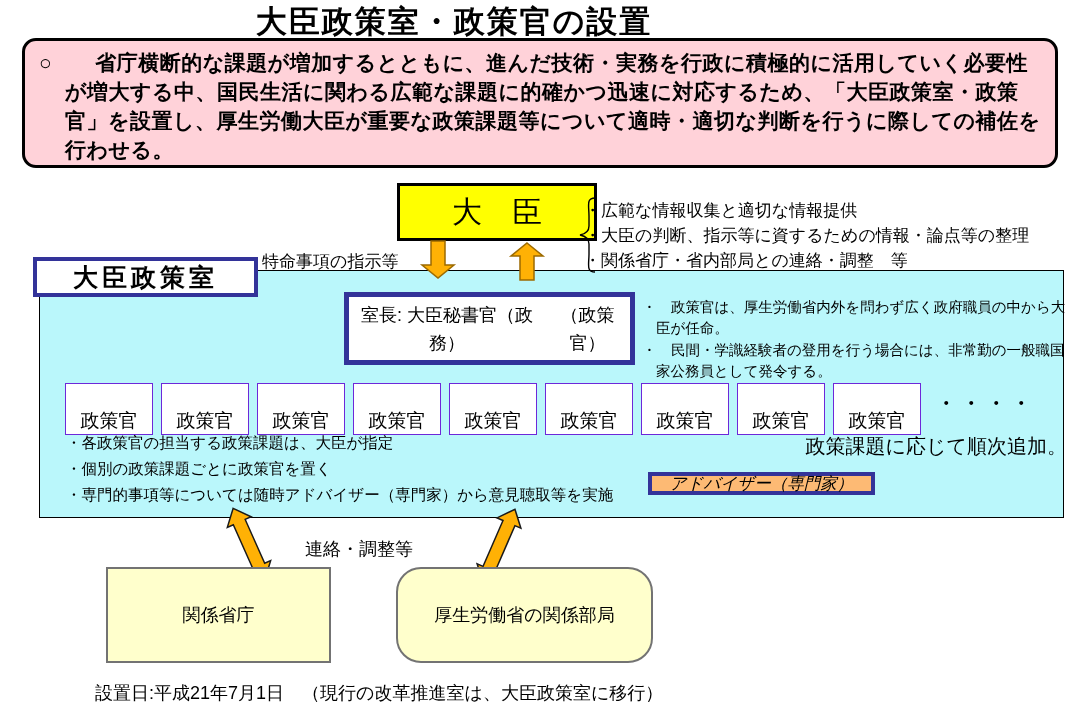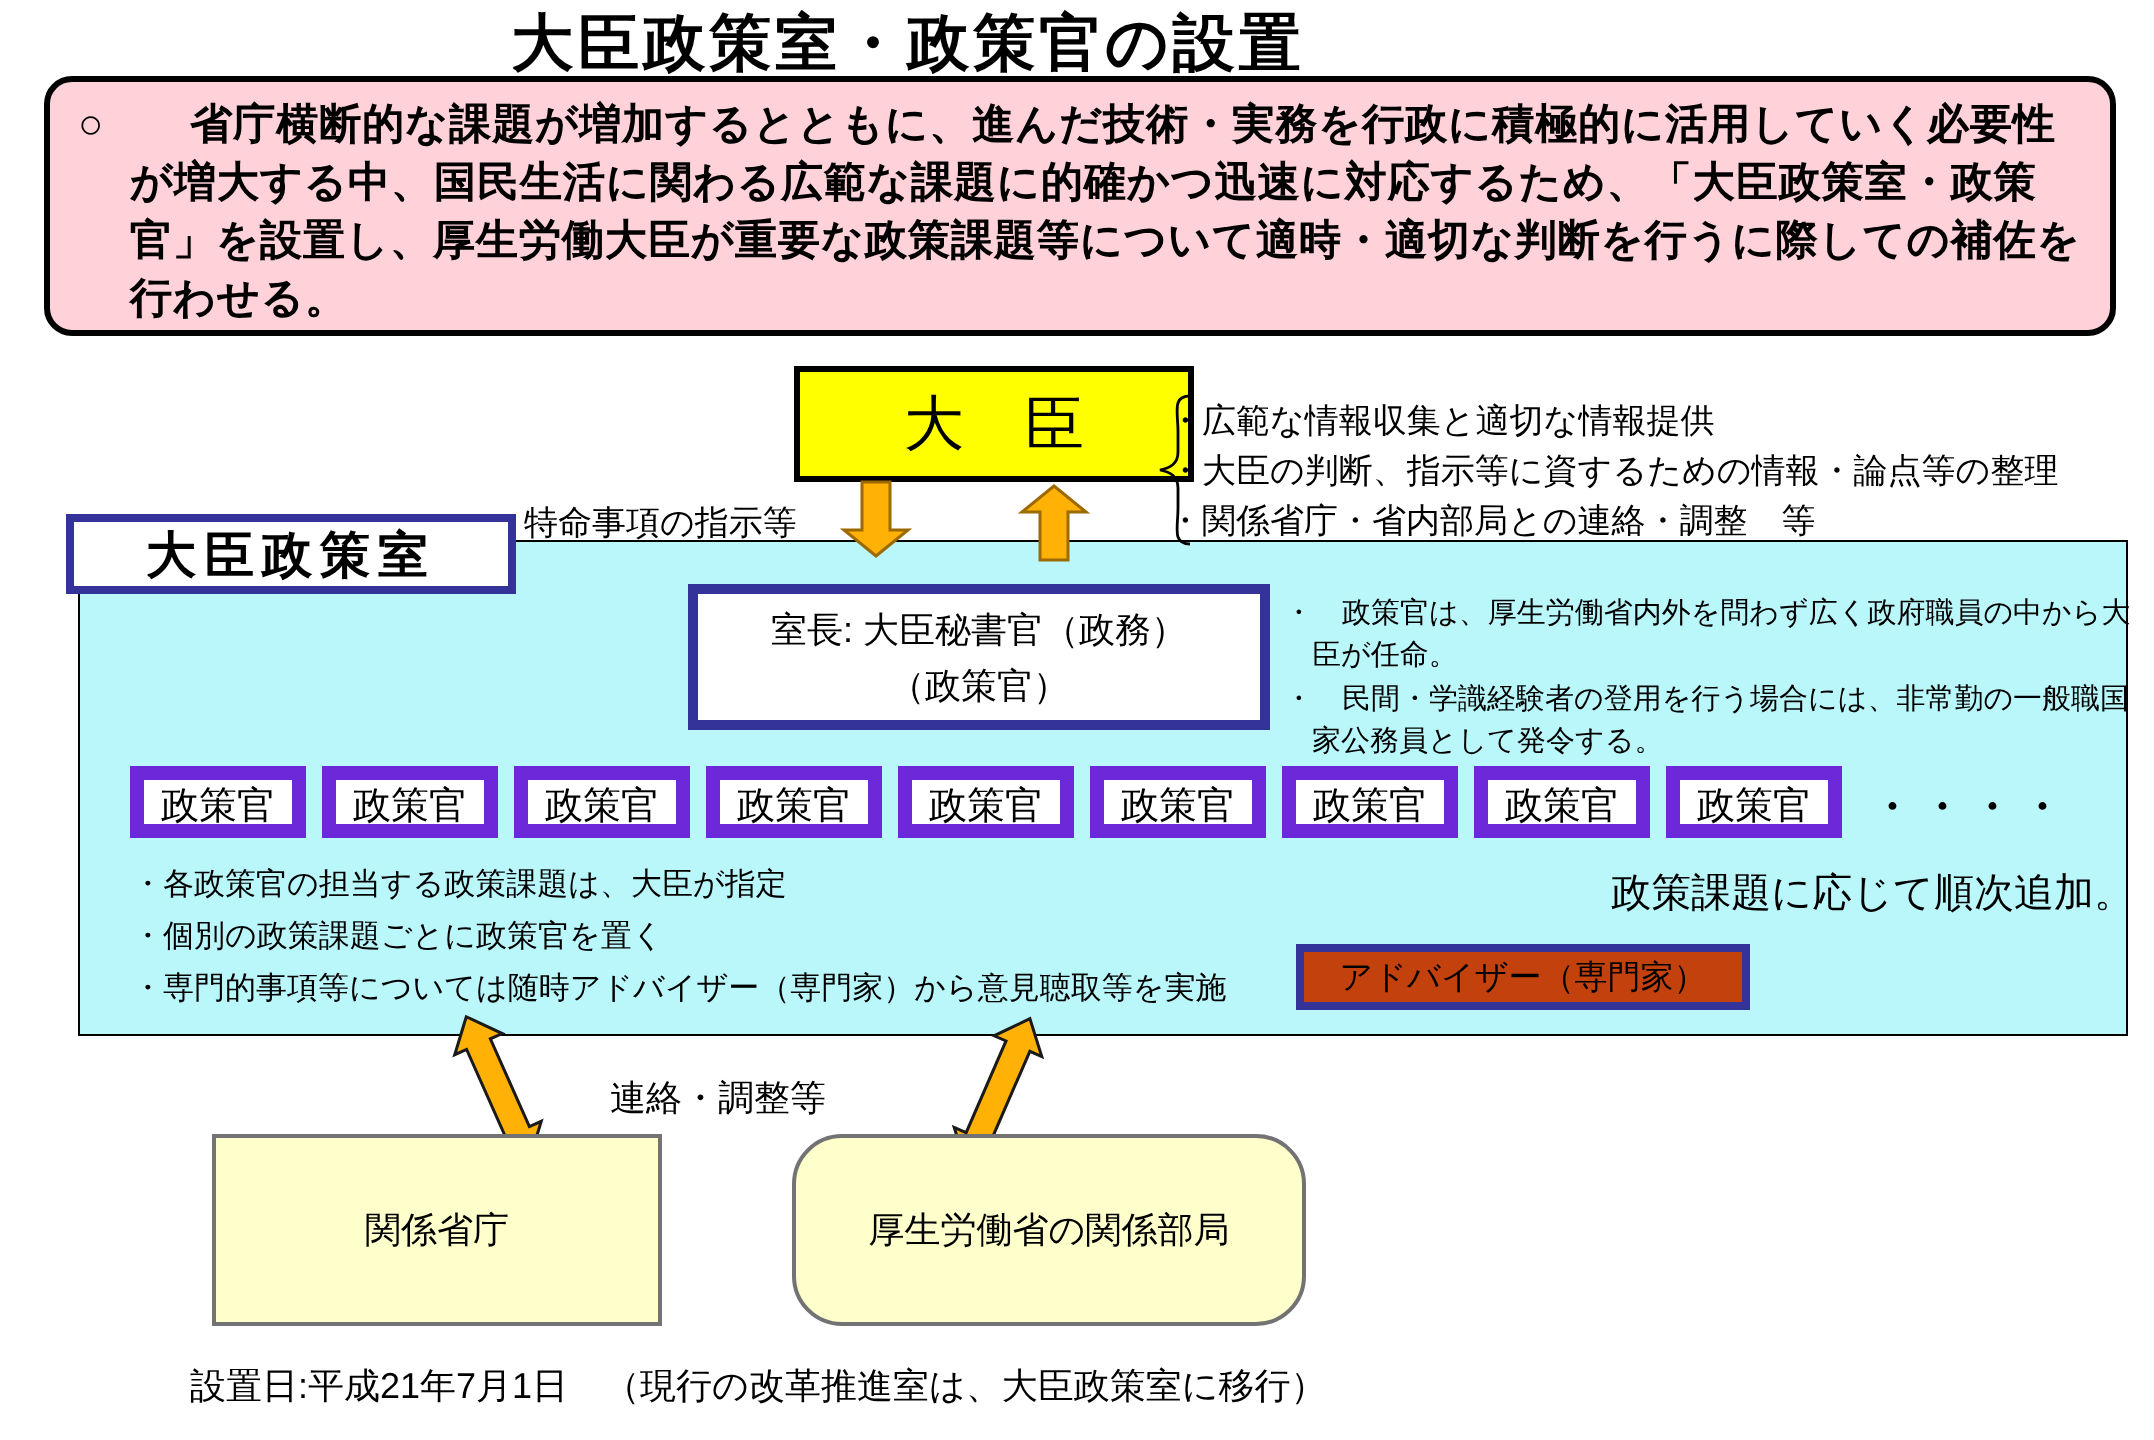--- a/index.html
+++ b/index.html
@@ -34,37 +34,37 @@
   }
   .room-label{
     position:absolute;left:33px;top:257px;width:225px;height:40px;box-sizing:border-box;
     background:#ffffff;border:4px solid #333399;
     display:flex;align-items:center;justify-content:center;
     font-size:25px;font-weight:700;letter-spacing:4px;
   }
   .chief-box{
     position:absolute;left:344px;top:292px;width:291px;height:73px;box-sizing:border-box;
     background:#ffffff;border:5px solid #333399;
-    display:flex;flex-direction:column;align-items:center;justify-content:center;
+    display:flex;flex-direction:row;align-items:center;justify-content:center;
     font-size:18px;line-height:28px;text-align:center;
   }
   .appointment-notes{position:absolute;left:642px;top:297px;width:432px;font-size:14.5px;line-height:20.5px;}
   .appointment-notes .note{padding-left:14px;text-indent:-14px;margin-bottom:2px;}
   .officer-row{position:absolute;left:65px;top:383px;display:flex;gap:8px;}
   .officer-box{
-    width:88px;height:36px;box-sizing:border-box;background:#ffffff;border:7px solid #6d28d9;
-    display:flex;align-items:flex-start;justify-content:center;font-size:19px;flex:0 0 auto;
+    width:88px;height:52px;box-sizing:border-box;background:#ffffff;border:1px solid #6d28d9;
+    display:flex;align-items:flex-end;justify-content:center;font-size:19px;flex:0 0 auto;
   }
   .dots{position:absolute;left:936px;top:390px;font-size:20px;font-weight:700;letter-spacing:5px;}
   .officer-notes{position:absolute;left:66px;top:430px;font-size:15.5px;line-height:26px;white-space:nowrap;}
   .add-note{position:absolute;left:797px;top:433px;width:270px;text-align:right;font-size:20px;white-space:nowrap;}
   .adviser-box{
-    position:absolute;left:648px;top:472px;width:227px;height:33px;box-sizing:border-box;
-    background:#c2410c;border:4px solid #333399;
-    display:flex;align-items:center;justify-content:center;font-size:16.5px;
+    position:absolute;left:648px;top:472px;width:227px;height:23px;box-sizing:border-box;
+    background:#fdba74;border:4px solid #333399;
+    display:flex;align-items:center;justify-content:center;font-size:16.5px;font-style:italic;
   }
   .coordination{position:absolute;left:305px;top:537px;font-size:18px;}
   .related-box{
     position:absolute;box-sizing:border-box;background:#ffffcc;border:2px solid #737373;
     display:flex;align-items:center;justify-content:center;font-size:18px;
   }
   .related-ministries{left:106px;top:567px;width:225px;height:96px;}
   .related-bureaus{left:396px;top:567px;width:257px;height:96px;border-radius:25px;}
   .footer{position:absolute;left:95px;top:681px;font-size:18px;white-space:nowrap;}
   svg{position:absolute;overflow:visible;}

